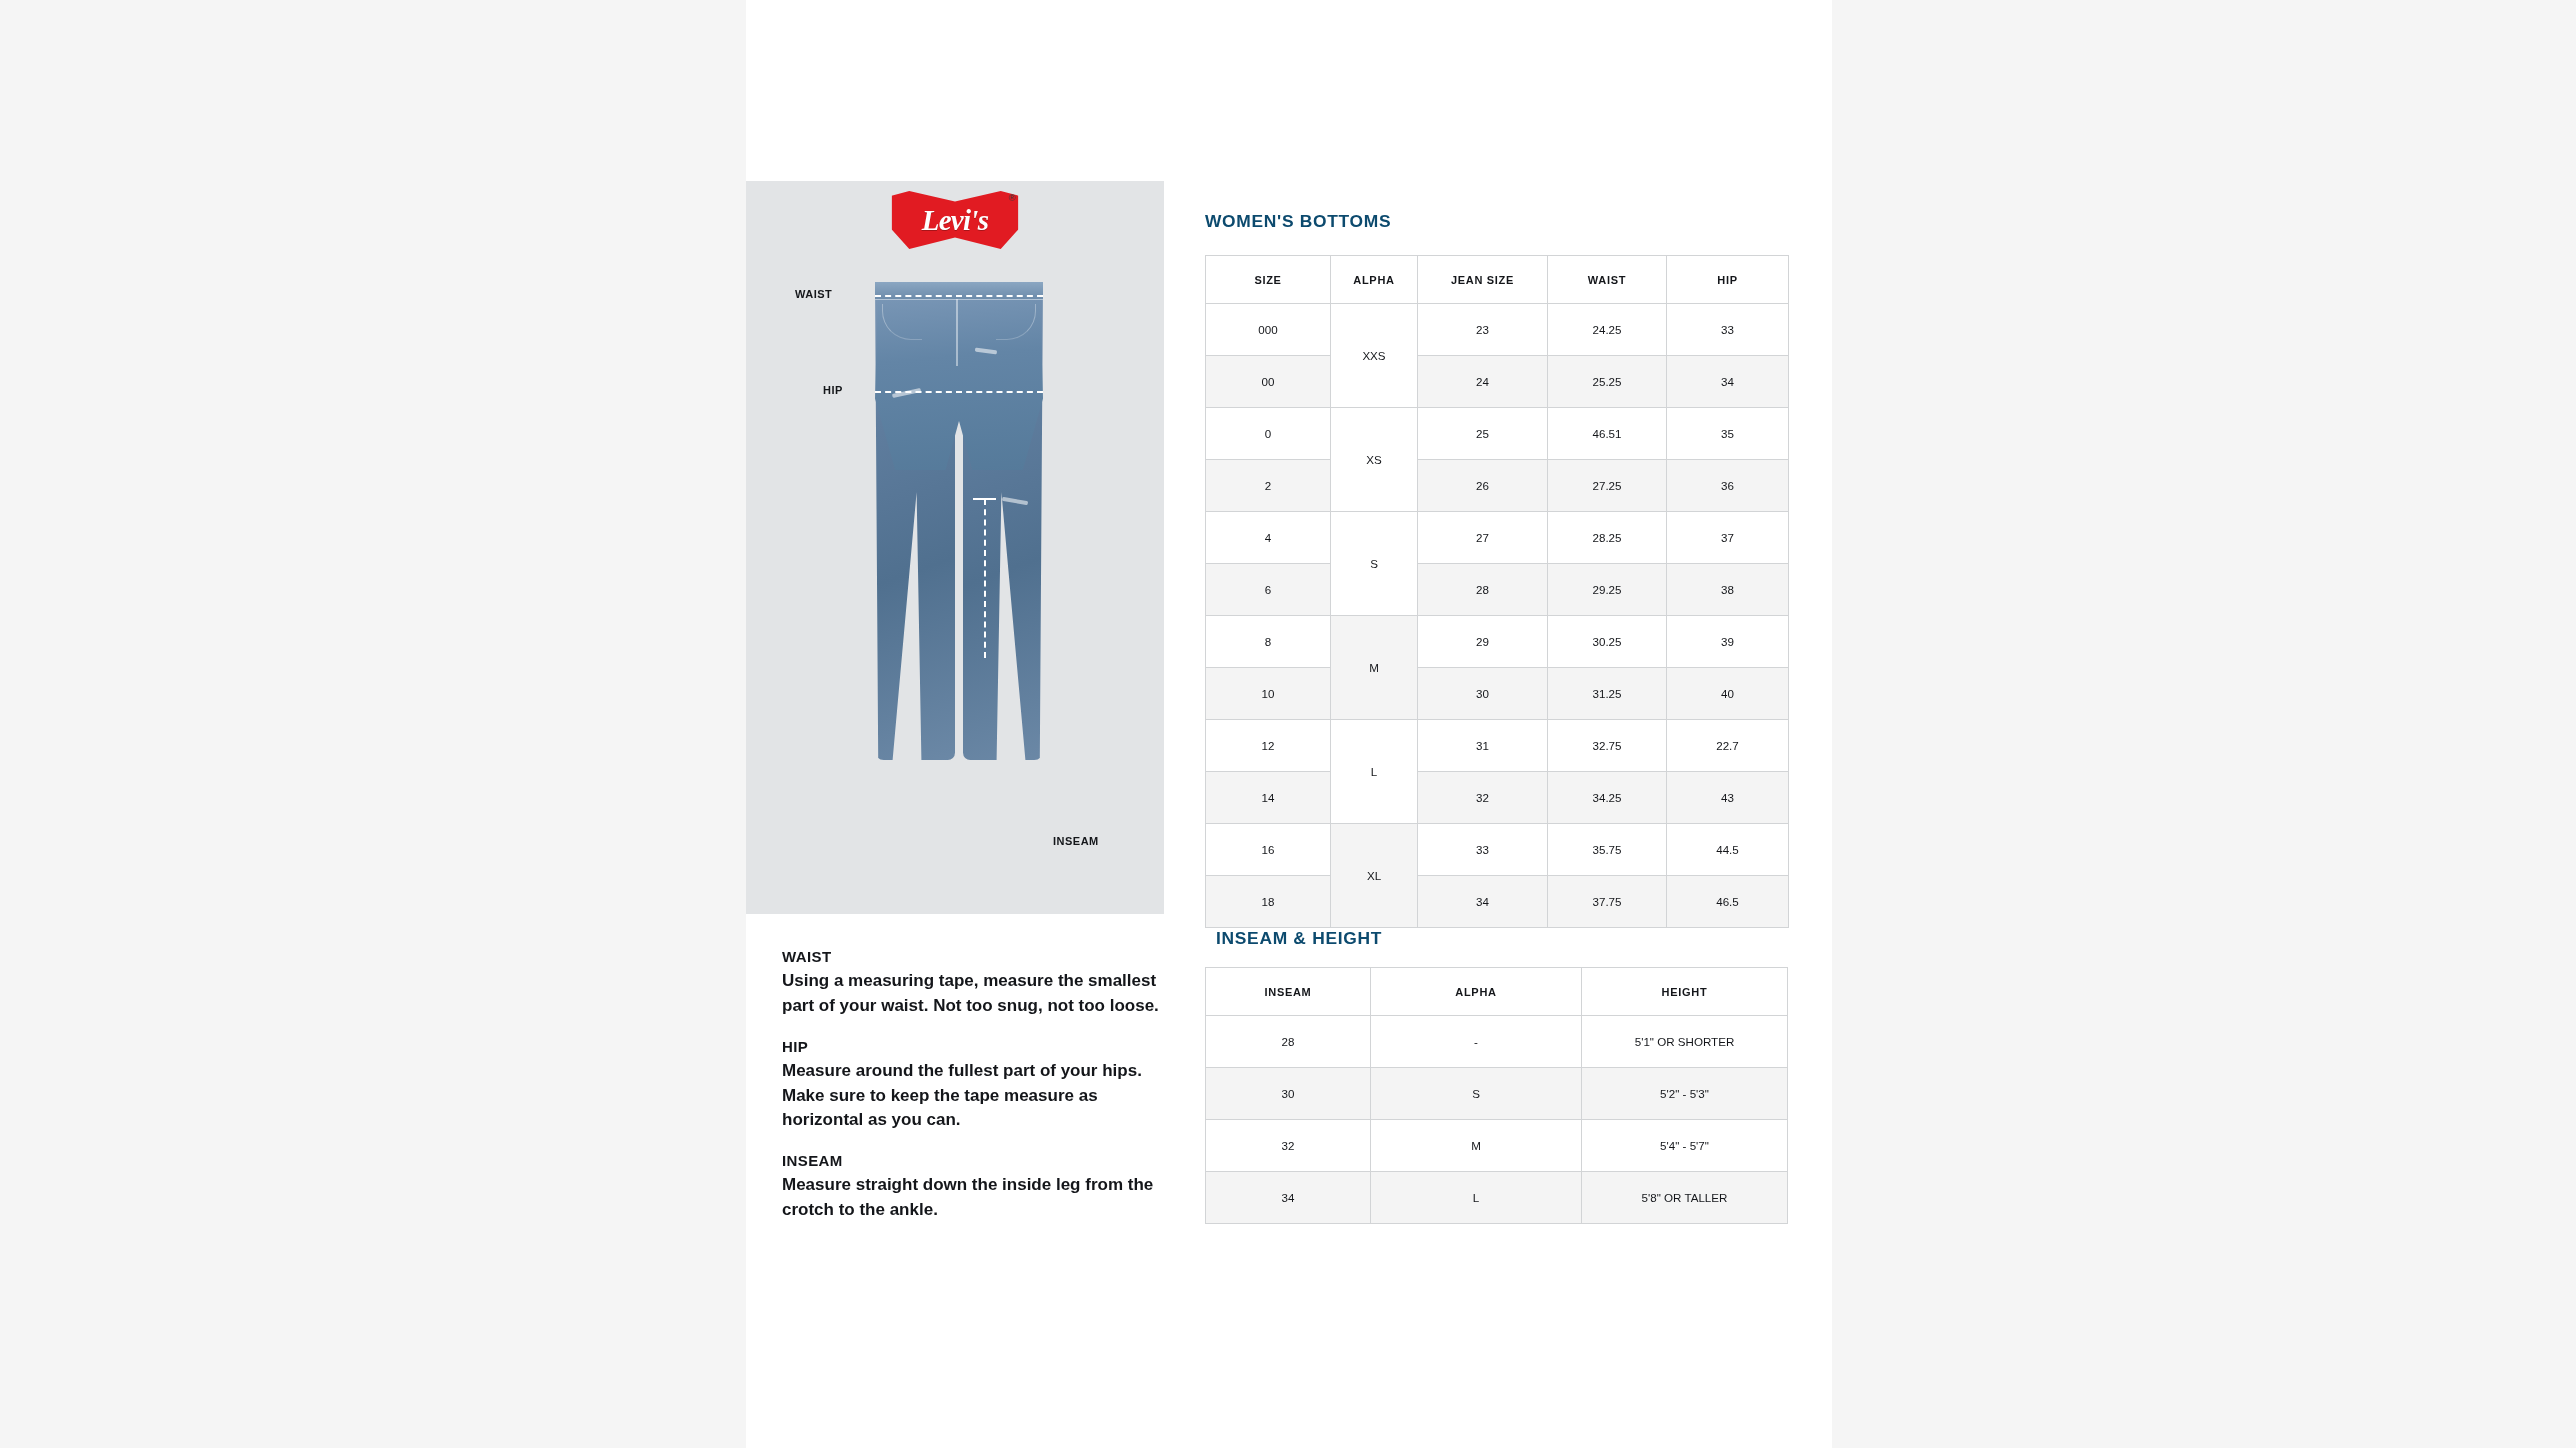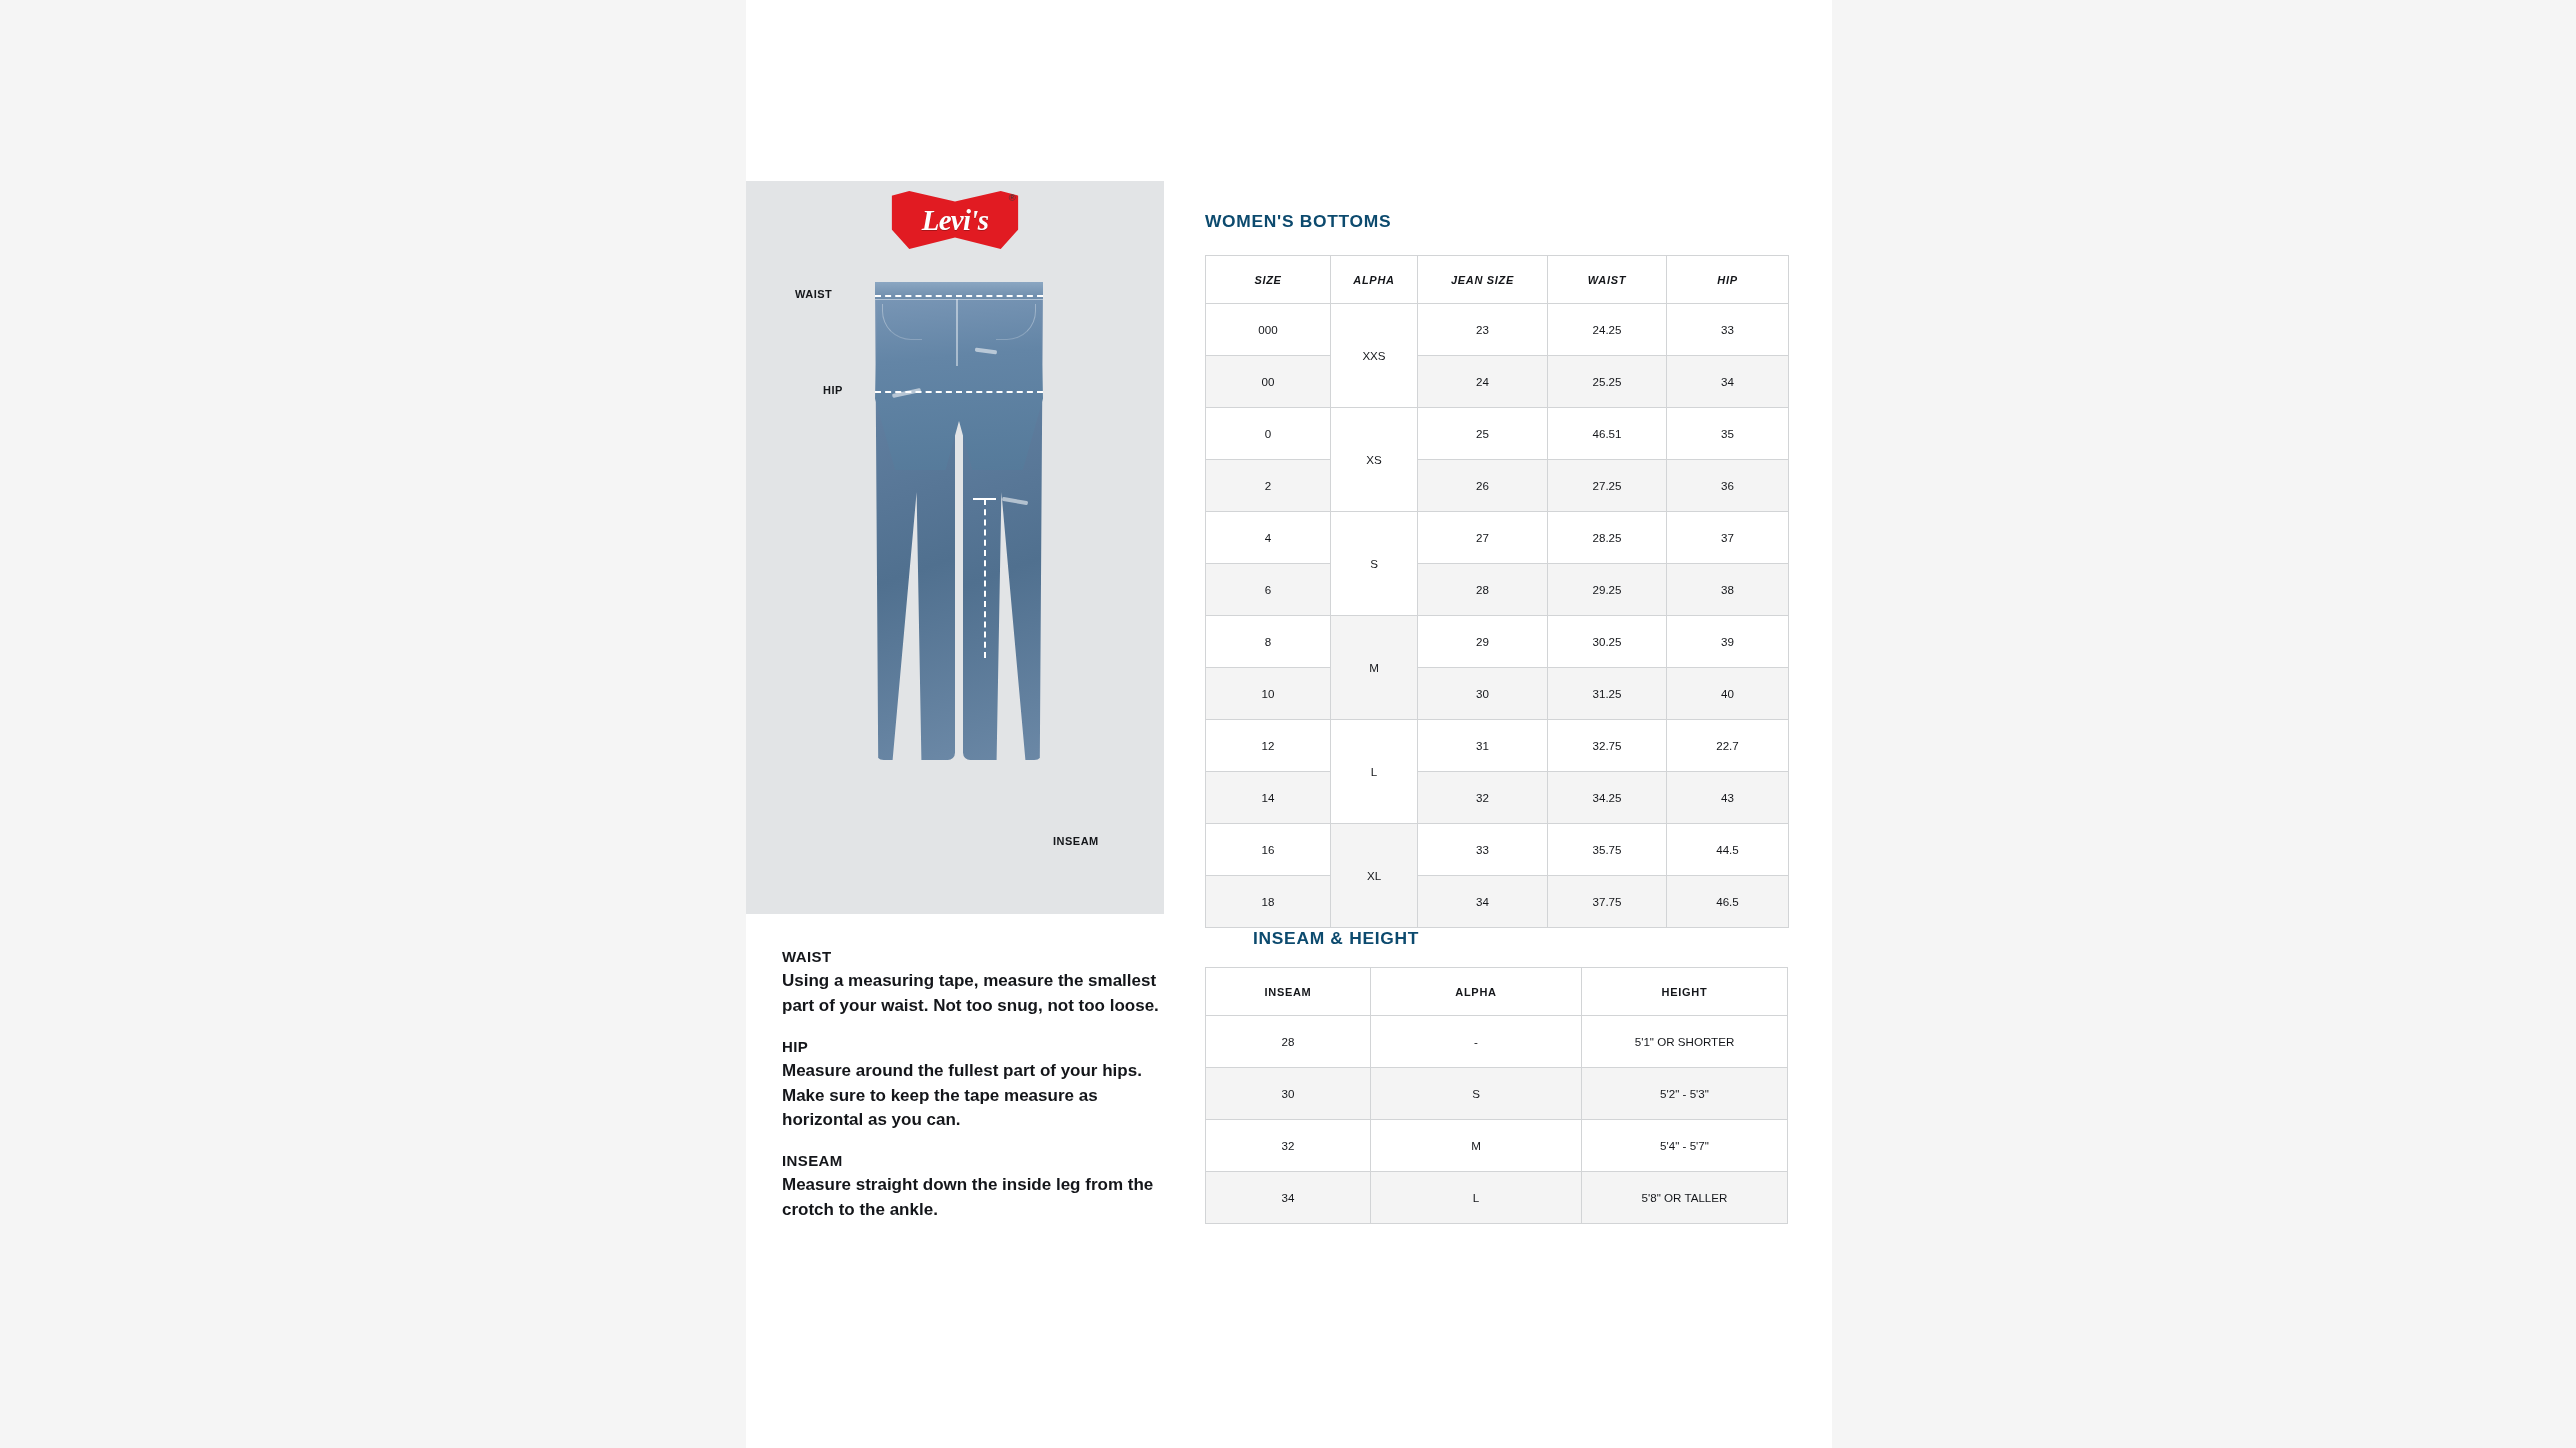--- a/index.html
+++ b/index.html
@@ -222,21 +222,20 @@
     vertical-align: middle;
     color: #14161a;
     background: #ffffff;
   }
   table.sz th {
     font-size: 11px;
     font-weight: bold;
     letter-spacing: 0.7px;
     height: 45px;
     background: #ffffff;
-    font-style: italic;
   }
   table.sz td {
     font-size: 11.6px;
     font-weight: normal;
     height: 49px;
   }
   table.sz tr.alt td { background: #f4f4f4; }
   table.sz td.alpha { font-size: 11.6px; font-weight: normal; background: #ffffff; }
   table.sz td.alpha.shaded { background: #f4f4f4; }
 
@@ -416,21 +415,21 @@
         <tr class="alt">
           <td>18</td>
           <td>34</td>
           <td>37.75</td>
           <td>46.5</td>
         </tr>
       </tbody>
     </table>
   </div>
 
-  <div class="table-title" style="left:1253px; top:928px;">INSEAM &amp; HEIGHT</div>
+  <div class="table-title" style="left:1216px; top:928px;">INSEAM &amp; HEIGHT</div>
 
   <div class="tbl-wrap" style="left:1205px; top:967px;">
     <table class="ins">
       <colgroup>
         <col style="width:165px">
         <col style="width:211px">
         <col style="width:206px">
       </colgroup>
       <thead>
         <tr>

